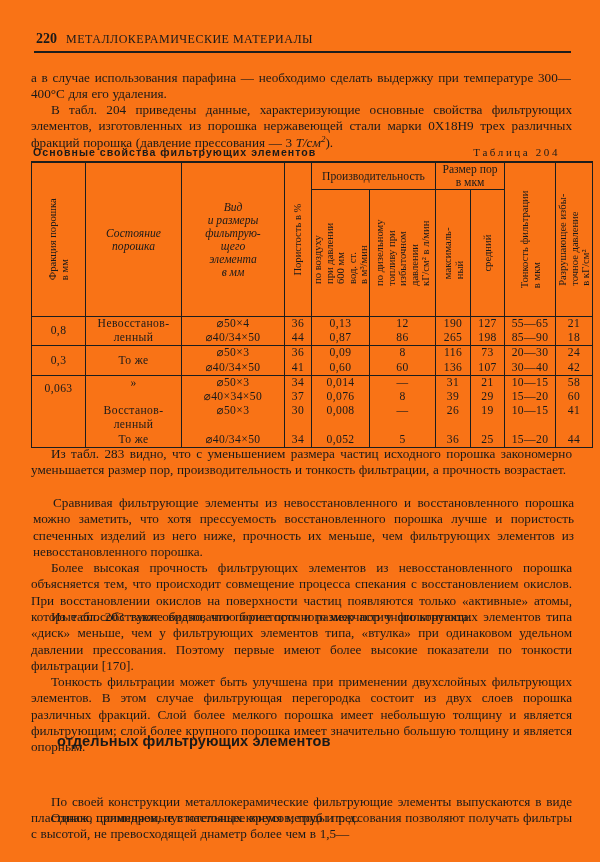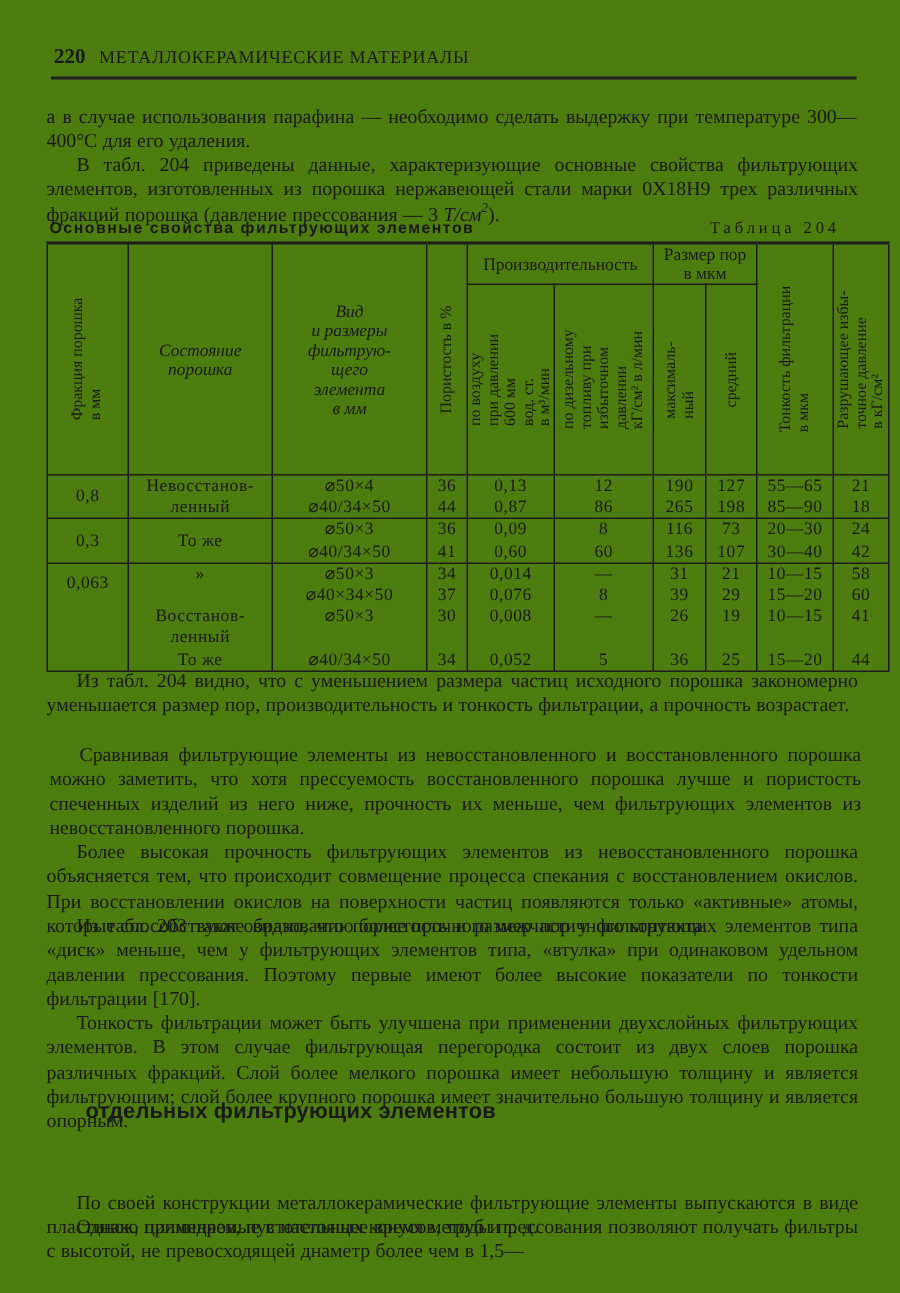--- a/index.html
+++ b/index.html
@@ -11,21 +11,21 @@
     width: 600px;
     height: 862px;
     position: relative;
     font-family: "Liberation Serif", serif;
     color: #1a1a1a;
     overflow: hidden;
   }
   .page {
     position: absolute;
     inset: 0;
-    background: #4d7c0f;
+    background: #f97316;
   }
 
   
   .runhead {
     position: absolute;
     left: 36px;
     top: 31px;
     font-size: 12.5px;
     letter-spacing: 0.35px;
     white-space: nowrap;
@@ -340,21 +340,21 @@
           <td class="datacell dc-center">58
 60
 41
 
 44</td>
         </tr>
       </tbody>
     </table>
   </div>
 
-  <div class="para indent" style="left:31px; top:446px; width:541px;">Из табл. 204 видно, что с уменьшением размера частиц исходного порошка закономерно уменьшается размер пор, производительность и тонкость фильтрации, а прочность возрастает.</div>
+  <div class="para indent" style="left:31px; top:446px; width:541px;">Из табл. 283 видно, что с уменьшением размера частиц исходного порошка закономерно уменьшается размер пор, производительность и тонкость фильтрации, а прочность возрастает.</div>
   <div class="para indent" style="left:33px; top:495px; width:541px;">Сравнивая фильтрующие элементы из невосстановленного и восстановленного порошка можно заметить, что хотя прессуемость восстановленного порошка лучше и пористость спеченных изделий из него ниже,  прочность их меньше, чем фильтрующих элементов из невосстановленного порошка.</div>
   <div class="para indent" style="left:31px; top:560px; width:541px;">Более высокая прочность фильтрующих элементов из невосстановленного порошка объясняется тем, что происходит  совмещение  процесса  спекания с восстановлением окислов. При восстановлении окислов на поверхности частиц появляются только «активные» атомы, которые способствуют образованию более прочного межчастичного контакта.</div>
   <div class="para indent" style="left:31px; top:609px; width:541px;">Из табл. 203 также видно, что пористость и размер пор  у фильтрующих элементов типа «диск» меньше, чем у фильтрующих элементов типа, «втулка» при одинаковом удельном давлении прессования. Поэтому первые имеют более высокие показатели по тонкости фильтрации [170].</div>
   <div class="para indent" style="left:31px; top:674px; width:541px;">Тонкость фильтрации может быть улучшена при применении двухслойных фильтрующих элементов. В этом случае фильтрующая перегородка состоит из двух слоев порошка различных фракций. Слой более мелкого порошка имеет небольшую толщину и является фильтрующим; слой более крупного порошка имеет значительно большую толщину и является опорным.</div>
 
   <div class="sec-head" style="top:732px;">
     <div>отдельных фильтрующих элементов</div>
   </div>
 
   <div class="para indent" style="left:31px; top:777px; width:541px;margin-top:17px;">По своей конструкции металлокерамические фильтрующие элементы выпускаются в виде пластинок, цилиндров, пустотельных конусов, труб и т. д.</div>

